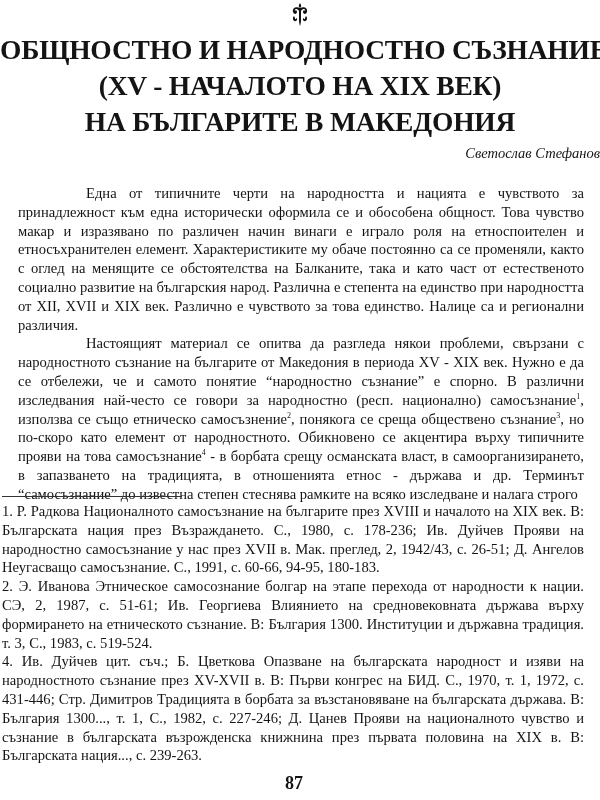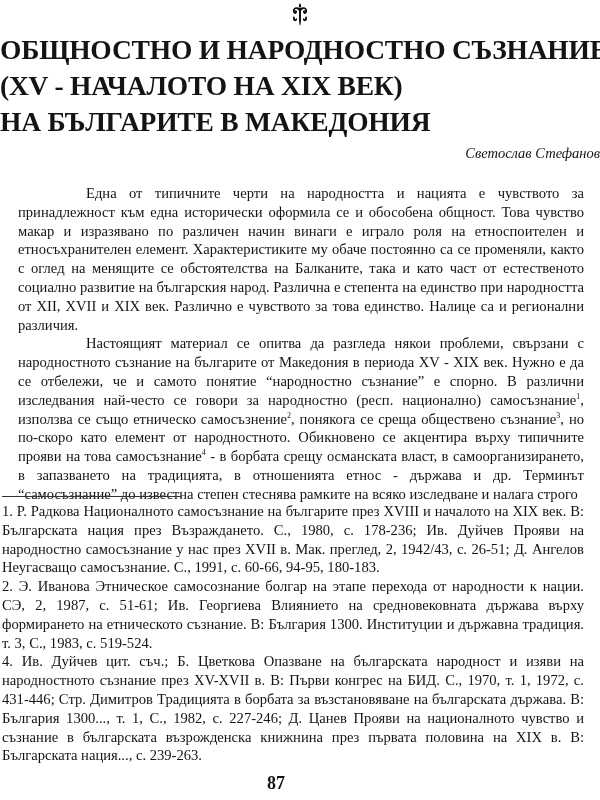--- a/index.html
+++ b/index.html
@@ -1,34 +1,34 @@
 <!DOCTYPE html>
 <html><head>
 <meta charset="utf-8">
 <style>
   html, body { margin:0; padding:0; background:#ffffff; }
   body { width:600px; height:800px; overflow:hidden; position:relative;
          font-family:"Liberation Serif", "DejaVu Serif", serif; color:#141414; }
   .ornament { position:absolute; left:0; width:600px; top:2px; text-align:center; height:26px; }
   .ornament svg { width:22px; height:26px; }
-  .title { position:absolute; left:0; width:600px; top:32px; 
+  .title { position:absolute; left:0; width:600px; top:32px; text-align:center;
            font-weight:bold; font-size:27.5px; line-height:36px; letter-spacing:-0.2px; }
   .title div { white-space:nowrap; }
   .author { position:absolute; left:0; width:600px; top:145px; text-align:right;
             font-style:italic; font-size:14.5px; }
   .body { position:absolute; left:18px; width:566px; top:184px; font-size:14.6px; line-height:18.8px;
           text-align:justify; }
   .body p { margin:0; text-indent:68px; }
   sup { font-size:8px; line-height:0; }
   .rule { position:absolute; left:2px; top:496px; width:180px; border-top:1.5px solid #333; }
   .notes { position:absolute; left:2px; width:582px; top:502px; font-size:14.6px; line-height:18.8px;
            text-align:justify; }
   .notes p { margin:0; }
   .pageno { position:absolute; left:0; width:552px; top:773px; text-align:center; font-weight:bold;
-            font-size:18px; }
+            font-size:18px;padding-left:18px; }
 </style>
 </head>
 <body>
 
 <div class="ornament">
   <svg viewBox="0 0 22 26">
     <path d="M11 1 C10 3 9 4 11 6 C13 4 12 3 11 1 Z" fill="#111"></path>
     <path d="M11 6 C7 4 3 6 4 10 C5 13 8 12 8 10 C8 8 6 8 6 9 C5 7 8 6 10 9 L10 18 C10 21 11 24 11 24 C11 24 12 21 12 18 L12 9 C14 6 17 7 16 9 C16 8 14 8 14 10 C14 12 17 13 18 10 C19 6 15 4 11 6 Z" fill="#111"></path>
     <path d="M5 14 C3 16 4 20 7 19 C9 18 8 16 7 16 C8 17 6 18 6 16 Z M17 14 C19 16 18 20 15 19 C13 18 14 16 15 16 C14 17 16 18 16 16 Z" fill="#111"></path>
   </svg>

